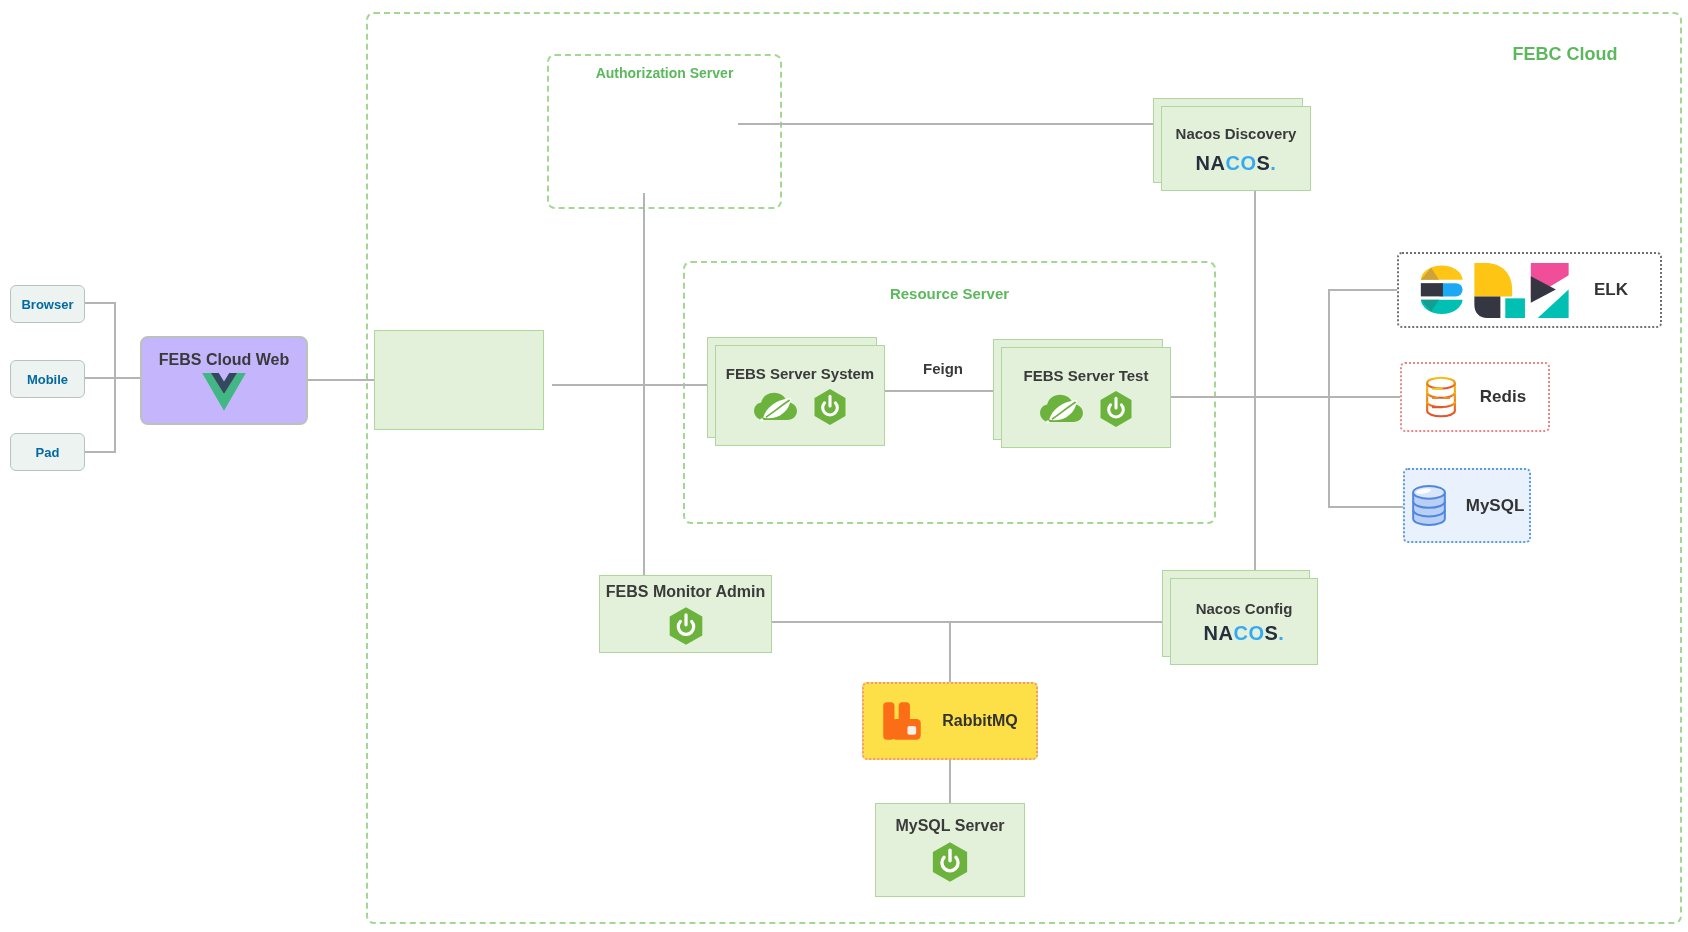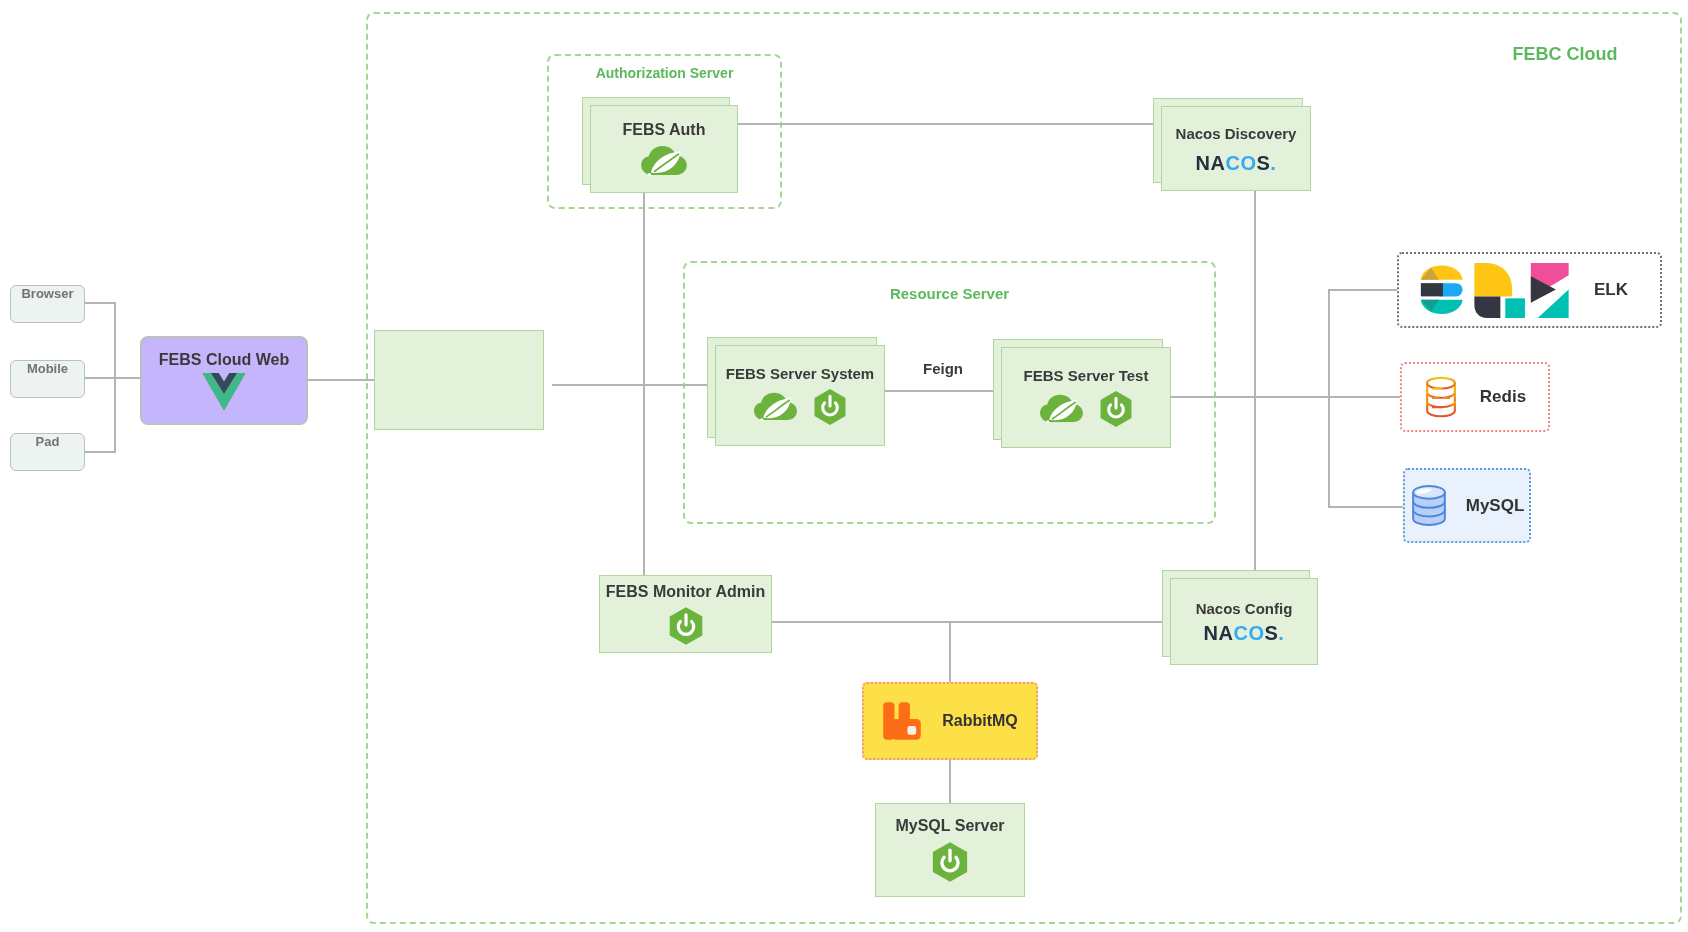--- a/index.html
+++ b/index.html
@@ -20,21 +20,21 @@
 
   
   .gnode{position:absolute;background:#e3f1da;border:1.5px solid #afd79c;box-sizing:border-box;
          display:flex;flex-direction:column;align-items:center;justify-content:center;gap:7px;}
 
   .title{font-weight:bold;color:#3a3a3a;font-size:15px;white-space:nowrap;}
   .title.big{font-size:16px;}
 
   
   .client{position:absolute;background:#edf3f1;border:1.5px solid #b9c2bd;border-radius:6px;box-sizing:border-box;
-          display:flex;align-items:flex-start;justify-content:center;font-weight:bold;color:#737373;font-size:13px;}
+          display:flex;align-items:center;justify-content:center;font-weight:bold;color:#0369a1;font-size:13px;}
   .webbox{position:absolute;background:#c4b5fd;border:2px solid #b9c2bd;border-radius:8px;box-sizing:border-box;
           display:flex;flex-direction:column;align-items:center;justify-content:center;gap:4px;}
 
   
   .dotted{position:absolute;box-sizing:border-box;border-radius:5px;display:flex;align-items:center;}
   .elkbox{border:2px dotted #707070;background:#fff;justify-content:space-between;padding:0 32px 0 20px;}
   .redisbox{border:2px dotted #ef8486;background:#fff;justify-content:center;gap:22px;}
   .mysqlbox{border:2px dotted #5e9ce0;background:#e9f1fc;justify-content:center;gap:18px;}
   .rabbitbox{border:2px dotted #f3948e;background:#fde047;justify-content:center;gap:20px;}
   .infra-label{font-weight:bold;color:#333;font-size:17px;}
@@ -101,34 +101,20 @@
         <path fill="#41b883" d="M0,0 H20 L50,48.3 L80,0 H100 L50,86.6 Z"></path>
         <path fill="#35495e" d="M20,0 H38 L50,19.3 L62,0 H80 L50,48.3 Z"></path>
       </svg>
     </span>
   </div>
 
   <div class="stack" style="left:374px;top:330px;width:178px;height:108px;">
     <div class="layer back"></div>
   </div>
 
-  <div class="stack" style="left:582px;top:97px;width:156px;height:96px;">
-    <div class="layer back"></div>
-    <div class="layer front" style="gap:5px;">
-      <span class="title big">FEBS Auth</span>
-      <span>
-        <svg width="50" height="34" viewBox="0 0 64 44">
-          <path fill="#6cb33e" d="M16 40 C8.5 40 2.5 34.5 2.5 27.5 C2.5 21.5 6.5 16.8 12.3 15.8 C14.2 8 21.2 2.5 30 2.5 C38.8 2.5 45.8 7.8 47.8 15 C55.6 15.3 61.5 20.5 61.5 27.6 C61.5 34.6 55.8 40 48.2 40 Z"></path>
-          <path fill="#fff" d="M15 36.5 C19.5 22 33 11.5 53.5 9.5 C51.5 26.5 38.5 37.5 21.5 37.6 C19 37.6 16.8 37.2 15 36.5 Z"></path>
-          <path fill="none" stroke="#6cb33e" stroke-width="2.4" d="M19 36 C29 29 39 21 51.5 12.5"></path>
-          <circle cx="13.2" cy="39.6" r="2.2" fill="#fff"></circle>
-        </svg>
-      </span>
-    </div>
-  </div>
 
   <div class="stack" style="left:1153px;top:98px;width:158px;height:93px;">
     <div class="layer back"></div>
     <div class="layer front" style="gap:11px;">
       <span class="title">Nacos Discovery</span>
       <span class="nacos"><span class="nd">NA</span><span class="nb">CO</span><span class="nd">S</span><span class="nb">.</span></span>
     </div>
   </div>
 
   <div class="stack" style="left:707px;top:337px;width:178px;height:109px;">

